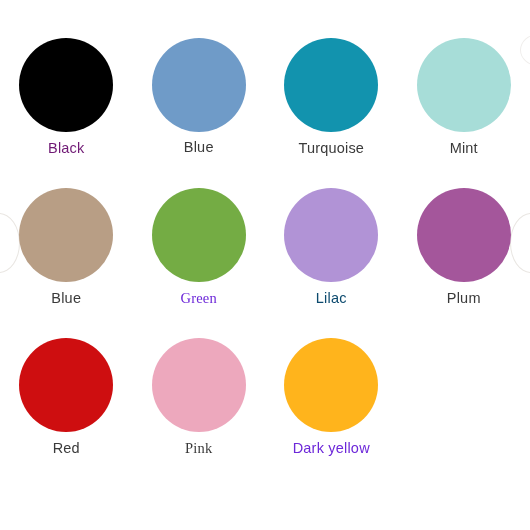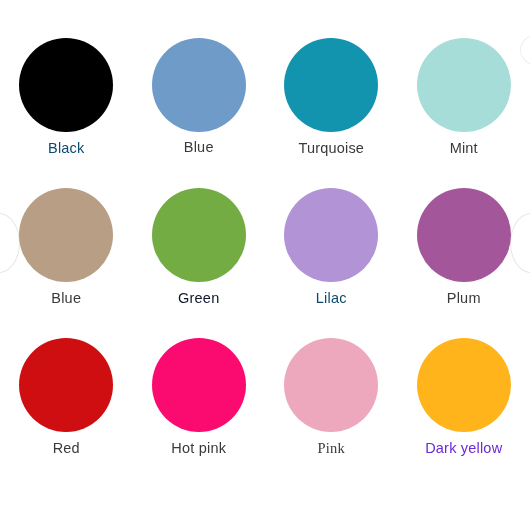--- a/index.html
+++ b/index.html
@@ -84,21 +84,21 @@
 <div id="swatch-board">
 
   <span class="edge-arc topright"></span>
   <span class="edge-arc left"></span>
   <span class="edge-arc right"></span>
 
   <div class="swatch-grid">
 
     <div class="swatch-cell">
       <span class="swatch-dot" style="background-color: rgb(0, 0, 0);"></span>
-      <span class="swatch-label" style="color: #0c4a6e;">Black</span>
+      <span class="swatch-label" style="color: #701a75;">Black</span>
     </div>
 
     <div class="swatch-cell">
       <span class="swatch-dot" style="background-color: rgb(111, 155, 200);"></span>
       <span class="swatch-label" style="color: rgb(58, 58, 58); margin-top: 8px;">Blue</span>
     </div>
 
     <div class="swatch-cell">
       <span class="swatch-dot" style="background-color: rgb(18, 147, 174);"></span>
       <span class="swatch-label" style="color: rgb(58, 58, 58);">Turquoise</span>
@@ -109,42 +109,38 @@
       <span class="swatch-label" style="color: rgb(58, 58, 58);">Mint</span>
     </div>
 
     <div class="swatch-cell">
       <span class="swatch-dot" style="background-color: rgb(184, 158, 133);"></span>
       <span class="swatch-label" style="color: rgb(58, 58, 58);">Blue</span>
     </div>
 
     <div class="swatch-cell">
       <span class="swatch-dot" style="background-color: rgb(116, 172, 68);"></span>
-      <span class="swatch-label" style="color: #0f172a;">Green</span>
+      <span class="swatch-label" style="color: #6d28d9; font-family: Liberation Serif, serif;">Green</span>
     </div>
 
     <div class="swatch-cell">
       <span class="swatch-dot" style="background-color: rgb(177, 147, 214);"></span>
       <span class="swatch-label" style="color: #0c4a6e;">Lilac</span>
     </div>
 
     <div class="swatch-cell">
       <span class="swatch-dot" style="background-color: rgb(164, 86, 155);"></span>
       <span class="swatch-label" style="color: rgb(58, 58, 58);">Plum</span>
     </div>
 
     <div class="swatch-cell">
       <span class="swatch-dot" style="background-color: rgb(206, 14, 16);"></span>
       <span class="swatch-label" style="color: rgb(58, 58, 58);">Red</span>
     </div>
 
-    <div class="swatch-cell">
-      <span class="swatch-dot" style="background-color: rgb(251, 10, 112);"></span>
-      <span class="swatch-label" style="color: rgb(58, 58, 58);">Hot pink</span>
-    </div>
 
     <div class="swatch-cell">
       <span class="swatch-dot" style="background-color: rgb(237, 168, 189);"></span>
       <span class="swatch-label" style="color: rgb(58, 58, 58); font-family: Liberation Serif, serif;">Pink</span>
     </div>
 
     <div class="swatch-cell">
       <span class="swatch-dot" style="background-color: rgb(255, 180, 28);"></span>
       <span class="swatch-label" style="color: #6d28d9;">Dark yellow</span>
     </div>

